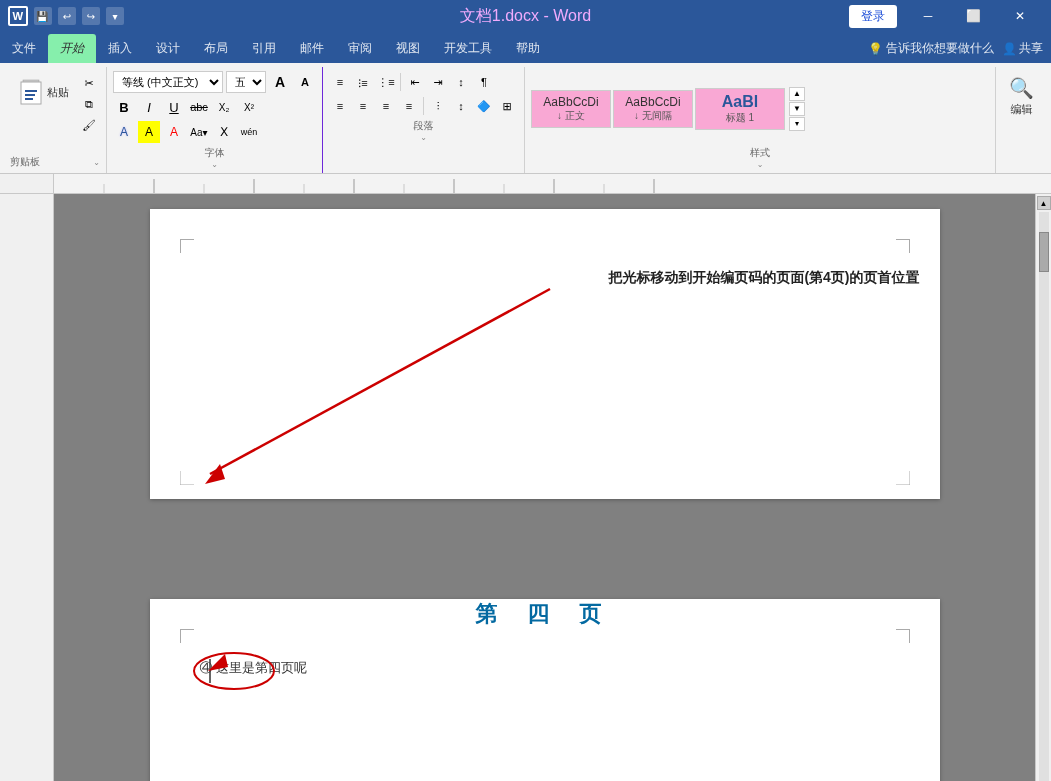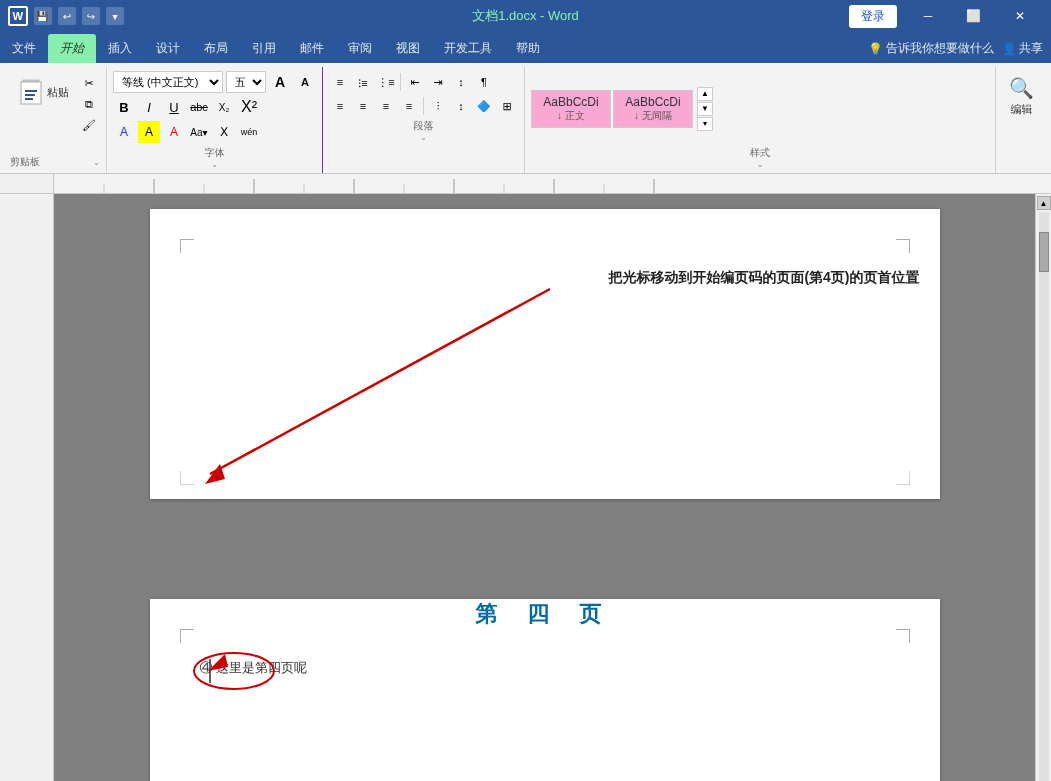--- a/index.html
+++ b/index.html
@@ -12,21 +12,21 @@
       display: flex;
       align-items: center;
       justify-content: space-between;
       padding: 0 8px;
       color: white;
     }
     .title-bar-left { display: flex; align-items: center; gap: 6px; }
     .title-bar-icon { width: 20px; height: 20px; background: #fff; border-radius: 2px; display: flex; align-items: center; justify-content: center; }
     .title-bar-icon svg { width: 16px; height: 16px; }
     .title-action-btn { width: 18px; height: 18px; background: rgba(255,255,255,0.2); border-radius: 2px; display: flex; align-items: center; justify-content: center; cursor: pointer; font-size: 10px; color: white; }
-    .title-bar-center { position: absolute; left: 50%; transform: translateX(-50%); font-size: 13px; color: #86efac; }
+    .title-bar-center { position: absolute; left: 50%; transform: translateX(-50%); font-size: 16px; color: #f0abfc; }
     .login-btn { background: white; color: #1d4ed8; border: none; padding: 3px 12px; border-radius: 3px; font-size: 12px; cursor: pointer; font-family: inherit; }
     .win-btn { width: 46px; height: 32px; display: flex; align-items: center; justify-content: center; cursor: pointer; font-size: 12px; color: white; }
 
     
     .ribbon { background: #f3f3f3; border-bottom: 1px solid #c8c8c8; }
     .ribbon-tabs { display: flex; background: #2b579a; padding-top: 2px; }
     .ribbon-tab { padding: 6px 12px; font-size: 12px; color: rgba(255,255,255,0.85); cursor: pointer; }
     .ribbon-tab.active { background: #86efac; color: #333; border-top-left-radius: 3px; border-top-right-radius: 3px; font-style: italic; }
     .ribbon-content { display: flex; align-items: stretch; padding: 4px 4px 0; min-height: 88px; }
     .group-expand-btn { font-size: 8px; color: #888; cursor: pointer; }
@@ -222,21 +222,21 @@
         </select>
         <div class="font-btn" style="font-size:14px;font-weight:bold;">A</div>
         <div class="font-btn" style="font-size:11px;font-weight:bold;">A</div>
       </div>
       <div class="font-row2">
         <div class="font-btn" style="font-weight:bold;font-size:13px;">B</div>
         <div class="font-btn" style="font-style:italic;font-size:13px;">I</div>
         <div class="font-btn" style="text-decoration:underline;font-size:13px;">U</div>
         <div class="font-btn" style="text-decoration:line-through;font-size:11px;">abc</div>
         <div class="font-btn" style="font-size:10px;">X₂</div>
-        <div class="font-btn" style="font-size:16px;">X²</div>
+        <div class="font-btn" style="font-size:10px;">X²</div>
       </div>
       <div class="font-row3">
         <div class="font-btn" style="font-size:12px;color:#2b579a;text-shadow:0 0 2px #aaf;">A</div>
         <div class="font-btn" style="font-size:12px;background:yellow;padding:0 2px;">A</div>
         <div class="font-btn" style="font-size:12px;color:red;">A</div>
         <div class="font-btn" style="font-size:10px;">Aa▾</div>
         <div class="font-btn" style="font-size:12px;">Ⅹ</div>
         <div class="font-btn" style="font-size:9px;">wén</div>
       </div>
       <div class="font-group-label-row">
@@ -275,20 +275,24 @@
 
     <div class="styles-group">
       <div class="styles-items">
         <div class="style-item" style="border:1px solid #ccc;">
           <div style="font-size:12px;color:#333;">AaBbCcDi</div>
           <div style="font-size:10px;color:#555;">↓ 正文</div>
         </div>
         <div class="style-item" style="border:1px solid #ccc;">
           <div style="font-size:12px;color:#333;">AaBbCcDi</div>
           <div style="font-size:10px;color:#555;">↓ 无间隔</div>
+        </div>
+        <div class="style-item" style="border:1px solid #ccc;min-width:90px;">
+          <div style="font-size:16px;font-weight:bold;color:#2b579a;">AaBl</div>
+          <div style="font-size:10px;color:#555;">标题 1</div>
         </div>
         <div class="style-scroll">
           <div class="style-scroll-btn">▲</div>
           <div class="style-scroll-btn">▼</div>
           <div class="style-scroll-btn">▾</div>
         </div>
       </div>
       <div class="font-group-label-row">
         <span class="font-group-label">样式</span>
         <span class="group-expand-btn">⌄</span>

